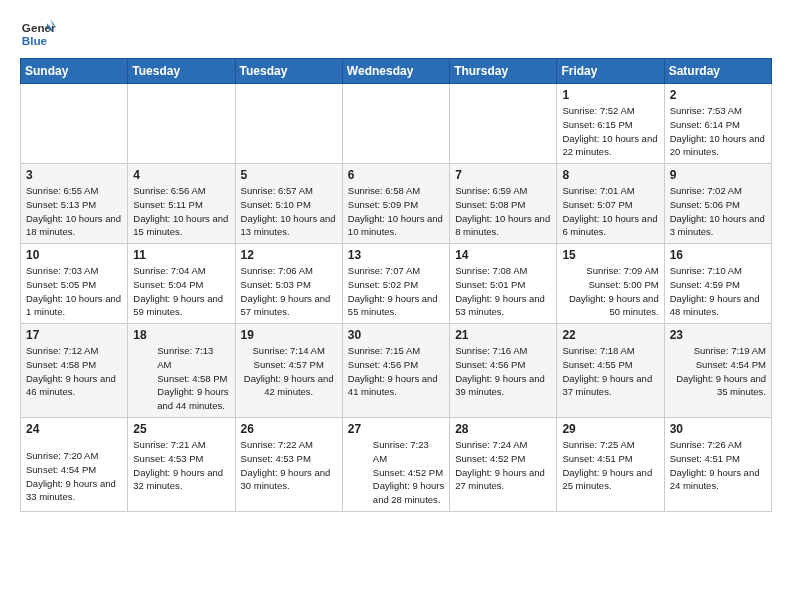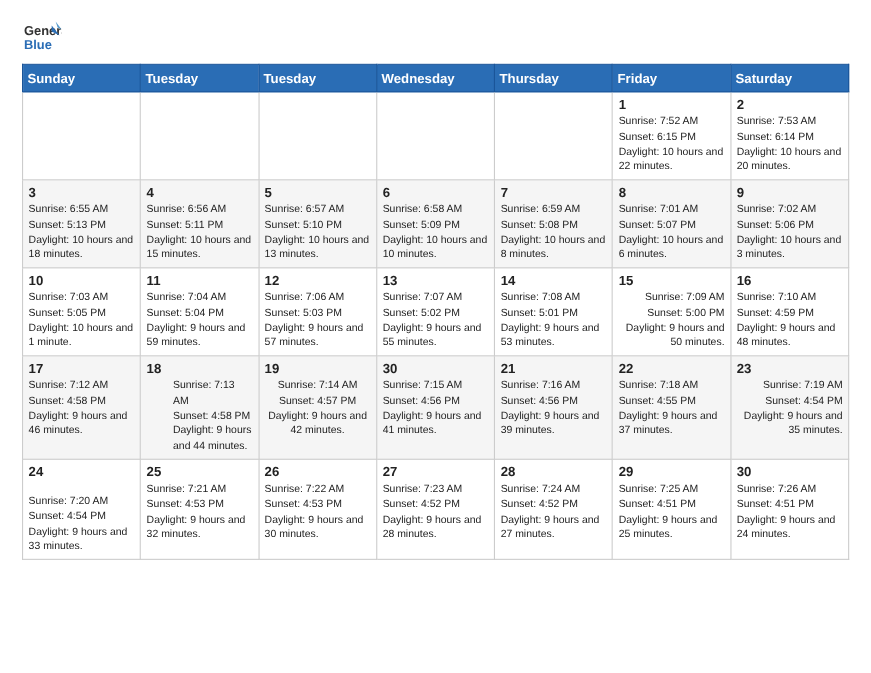--- a/index.html
+++ b/index.html
@@ -285,21 +285,21 @@
 Daylight: 9 hours and 32 minutes.</div>
           </td>
           <td>
             <span class="day-num">26</span>
             <div class="day-info" style="white-space: pre-line;">Sunrise: 7:22 AM
 Sunset: 4:53 PM
 Daylight: 9 hours and 30 minutes.</div>
           </td>
           <td>
             <span class="day-num">27</span>
-            <div class="day-info" style="white-space: pre-line;">Sunrise: 7:23 AM
+            <div class="day-info" style="white-space: pre-line; margin-left: 25px;">Sunrise: 7:23 AM
 Sunset: 4:52 PM
 Daylight: 9 hours and 28 minutes.</div>
           </td>
           <td>
             <span class="day-num">28</span>
             <div class="day-info" style="white-space: pre-line;">Sunrise: 7:24 AM
 Sunset: 4:52 PM
 Daylight: 9 hours and 27 minutes.</div>
           </td>
           <td>

